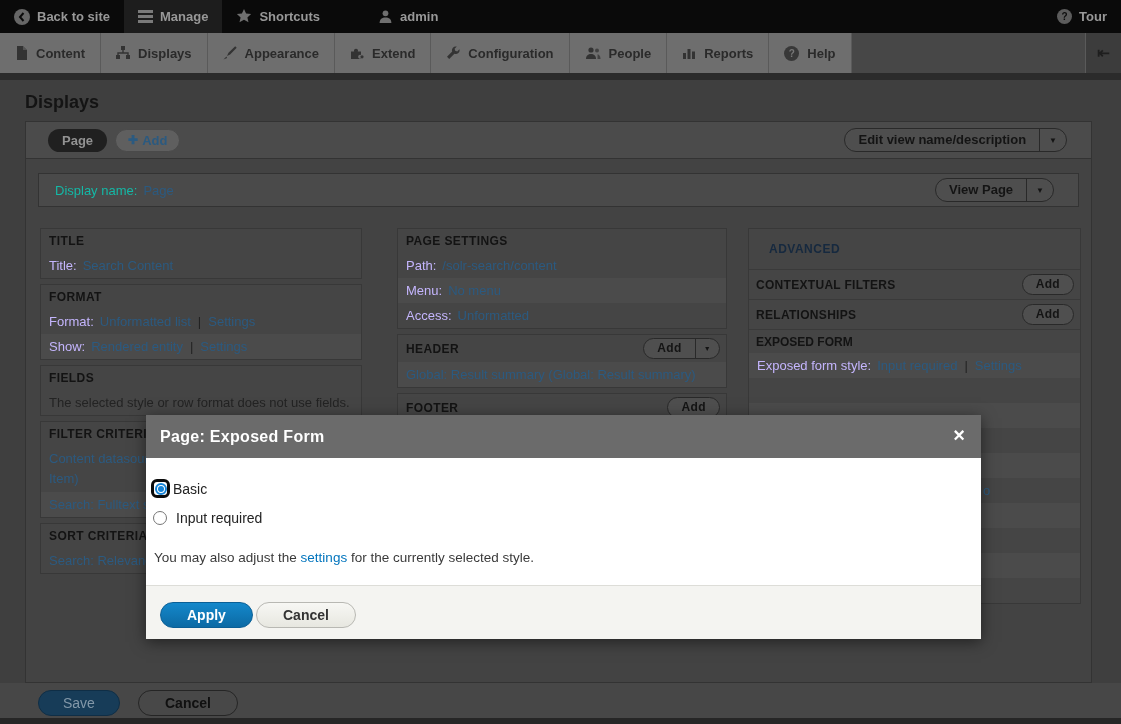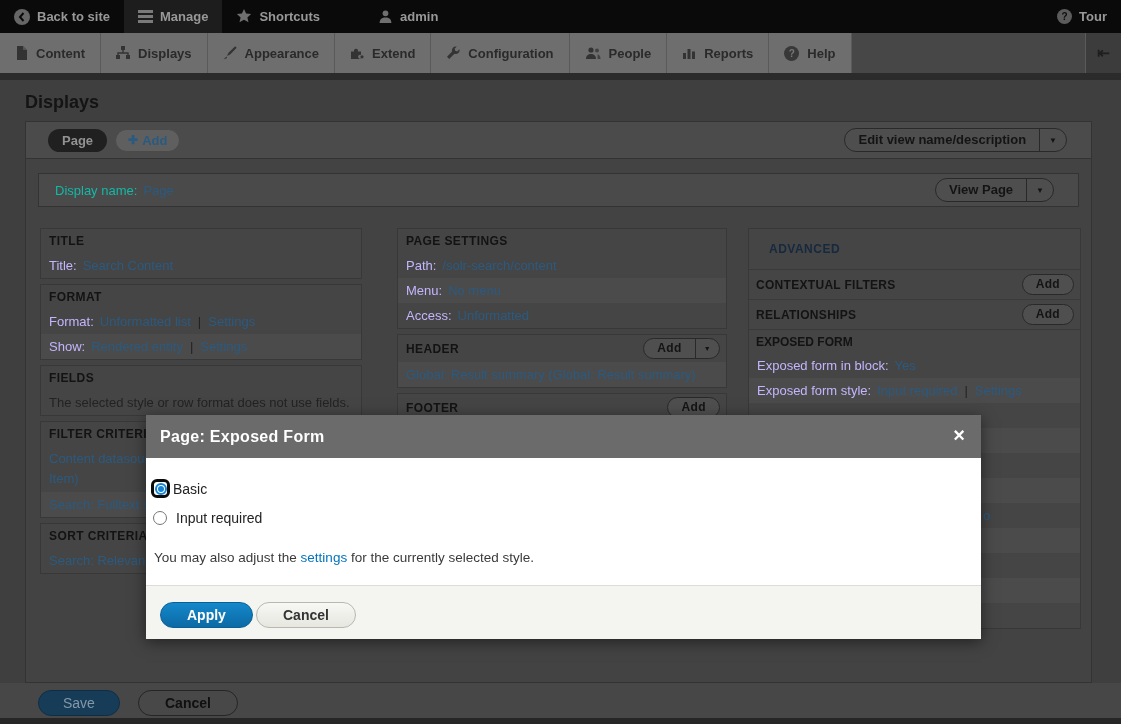--- a/index.html
+++ b/index.html
@@ -322,23 +322,20 @@
     <div class="adv-title">ADVANCED</div>
     <div class="r-head">
       <span>CONTEXTUAL FILTERS</span>
       <span class="addpill">Add</span>
     </div>
     <div class="r-head">
       <span>RELATIONSHIPS</span>
       <span class="addpill">Add</span>
     </div>
     <div class="r-subhead">EXPOSED FORM</div>
-    <div class="b-row">
-      <span class="lbl">Exposed form in block:</span><a class="dlink">Yes</a>
-    </div>
     <div class="b-row alt">
       <span class="lbl">Exposed form style:</span><a class="dlink">Input required</a><span class="sep">|</span><a class="dlink">Settings</a>
     </div>
     <div class="stripe"></div>
     <div class="stripe alt"></div>
     <div class="stripe"></div>
     <div class="stripe alt"></div>
     <div class="stripe"><a class="frag dlink">o</a></div>
     <div class="stripe alt"></div>
     <div class="stripe"></div>

